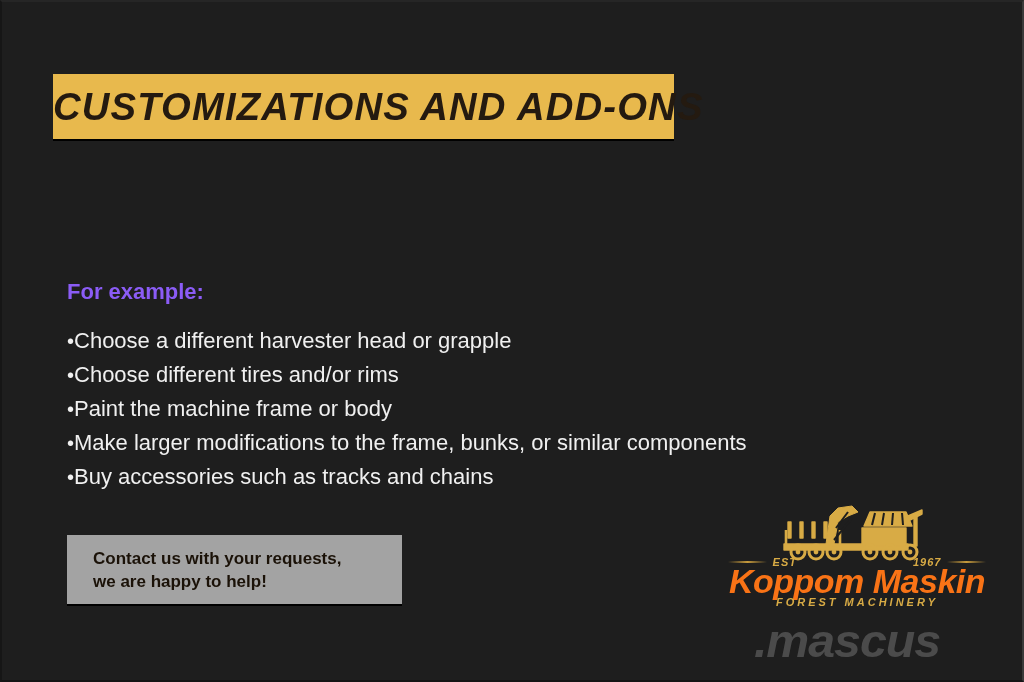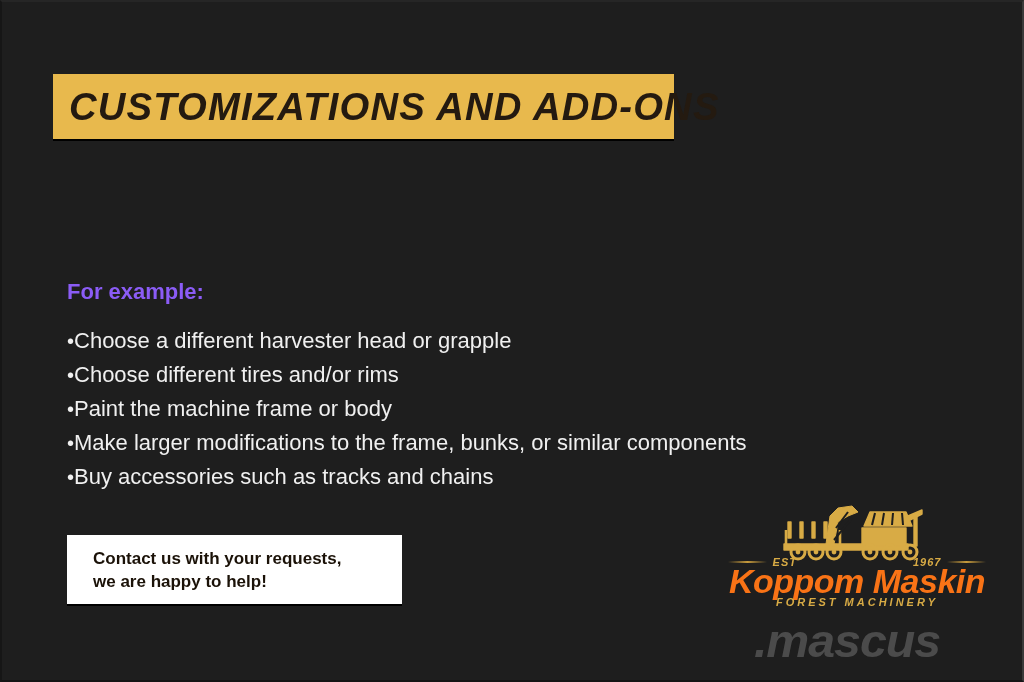--- a/index.html
+++ b/index.html
@@ -25,21 +25,20 @@
   .title-banner {
     position: absolute;
     left: 51px;
     top: 72px;
     width: 621px;
     height: 65px;
     background: #e8b94d;
     box-shadow: 0 2px 0 0 #000000;
     display: flex;
     align-items: center;
-    padding-left: 16px;
     box-sizing: border-box;
   }
   .title-text {
     font-family: "Liberation Sans Narrow", "Liberation Sans", sans-serif;
     font-weight: bold;
     font-style: italic;
     font-size: 39px;
     letter-spacing: 1.2px;
     color: #241a10;
     white-space: nowrap;
@@ -94,21 +93,21 @@
     margin-right: 0px;
   }
 
   
   .cta-box {
     position: absolute;
     left: 65px;
     top: 533px;
     width: 335px;
     height: 69px;
-    background: #ffffff;
+    background: #a3a3a3;
     box-shadow: 0 2px 0 0 #000000;
     display: flex;
     flex-direction: column;
     justify-content: center;
     padding-left: 26px;
     box-sizing: border-box;
   }
   .cta-line {
     font-size: 17px;
     font-weight: bold;

